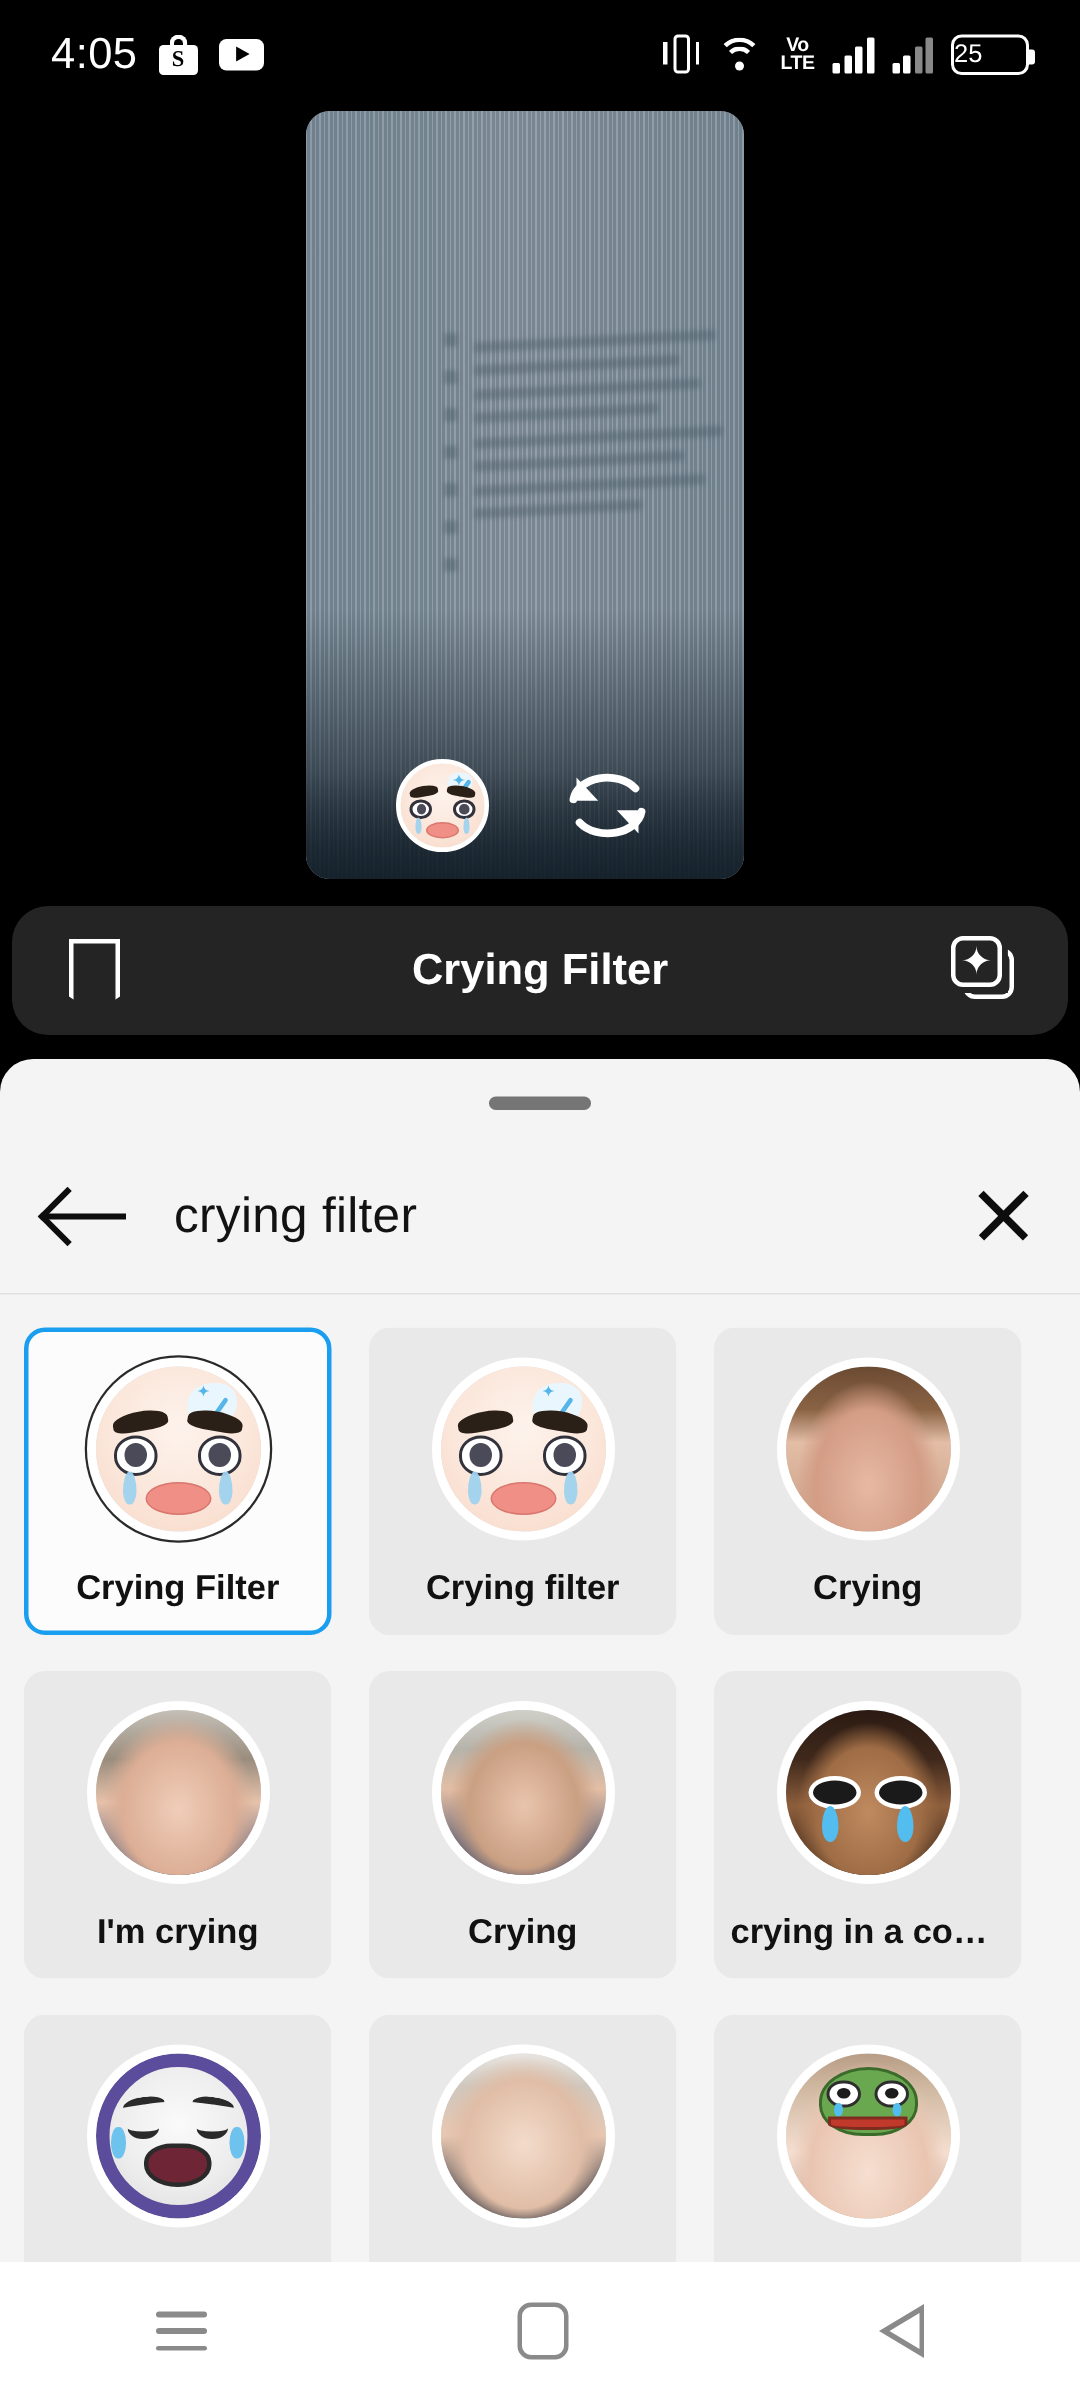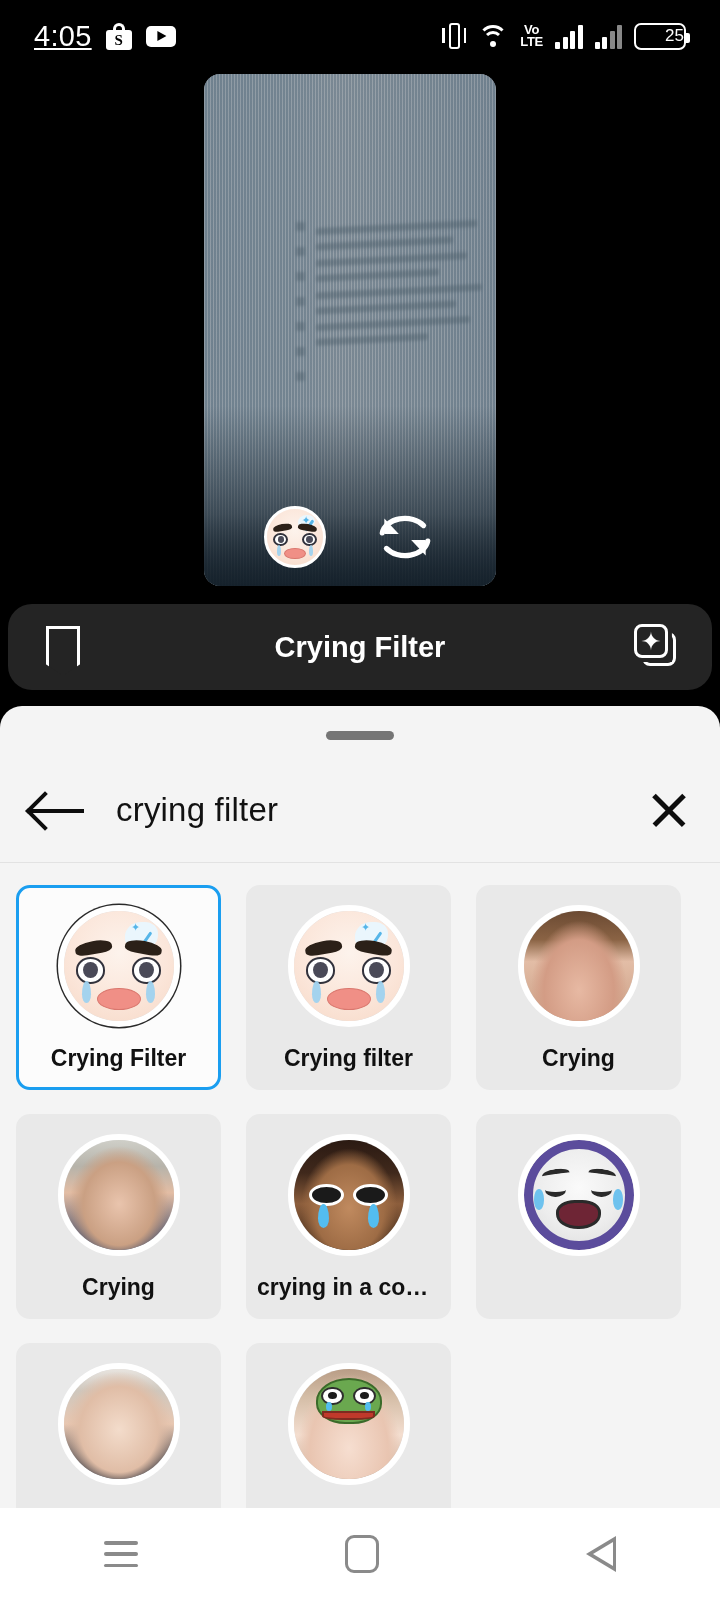--- a/index.html
+++ b/index.html
@@ -11,21 +11,21 @@
     position:relative;
   }
 
   
   .status-bar{
     position:absolute; top:0; left:0; width:720px; height:72px;
     display:flex; align-items:center; justify-content:space-between;
     padding:0 34px; color:#fff; z-index:40;
   }
   .status-left{ display:flex; align-items:center; gap:14px; }
-  .status-time{ font-size:29px; letter-spacing:.3px; font-weight:400; color:#fff;text-decoration:underline; }
+  .status-time{ font-size:29px; letter-spacing:.3px; font-weight:400; color:#fff; }
   .status-right{ display:flex; align-items:center; gap:12px; }
 
   .ic-shopee{ width:26px;height:27px; position:relative; }
   .ic-shopee .bag{
     position:absolute; bottom:0; left:0; width:26px; height:20px;
     background:#fff; border-radius:3px;
   }
   .ic-shopee .handle{
     position:absolute; top:0; left:7px; width:12px;height:12px;
     border:3px solid #fff; border-bottom:none;
@@ -71,21 +71,21 @@
   .ic-sig{ display:flex; align-items:flex-end; gap:2.5px; height:26px; }
   .ic-sig i{ display:block; width:5px; background:#fff; border-radius:1px; }
   .ic-sig i:nth-child(1){height:7px;}
   .ic-sig i:nth-child(2){height:12px;}
   .ic-sig i:nth-child(3){height:18px;}
   .ic-sig i:nth-child(4){height:24px;}
   .ic-sig.dim i:nth-child(3){background:#888;}
   .ic-sig.dim i:nth-child(4){background:#888;}
   .ic-batt{
     width:52px;height:27px;border:2.5px solid #fff;border-radius:7px;
-    display:flex;align-items:center;justify-content:flex-end; position:relative;
+    display:flex;align-items:center;justify-content:flex-start; position:relative;
   }
   .ic-batt:after{
     content:""; position:absolute; right:-6px; top:8px;
     width:4px;height:10px;background:#fff;border-radius:0 2px 2px 0;
   }
   .ic-batt span{ font-size:17px; color:#fff; }
 
   
   .camera-wrap{
     position:absolute; top:74px; left:204px; width:292px; height:512px;
@@ -487,20 +487,26 @@
       <div class="card-label">Crying filter</div>
     </div>
 
     <div class="card">
       <div class="thumb">
         <div class="ph ph-1"></div>
       </div>
       <div class="card-label">Crying</div>
     </div>
 
+    <div class="card">
+      <div class="thumb">
+        <div class="ph ph-2"></div>
+      </div>
+      <div class="card-label">I'm crying</div>
+    </div>
 
     <div class="card">
       <div class="thumb">
         <div class="ph ph-3"></div>
       </div>
       <div class="card-label">Crying</div>
     </div>
 
     <div class="card">
       <div class="thumb">

